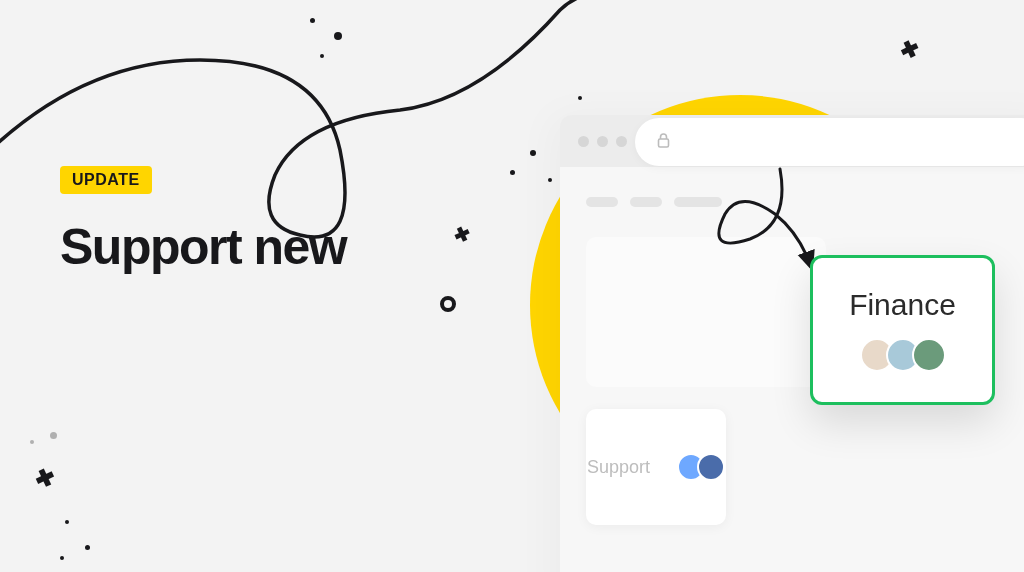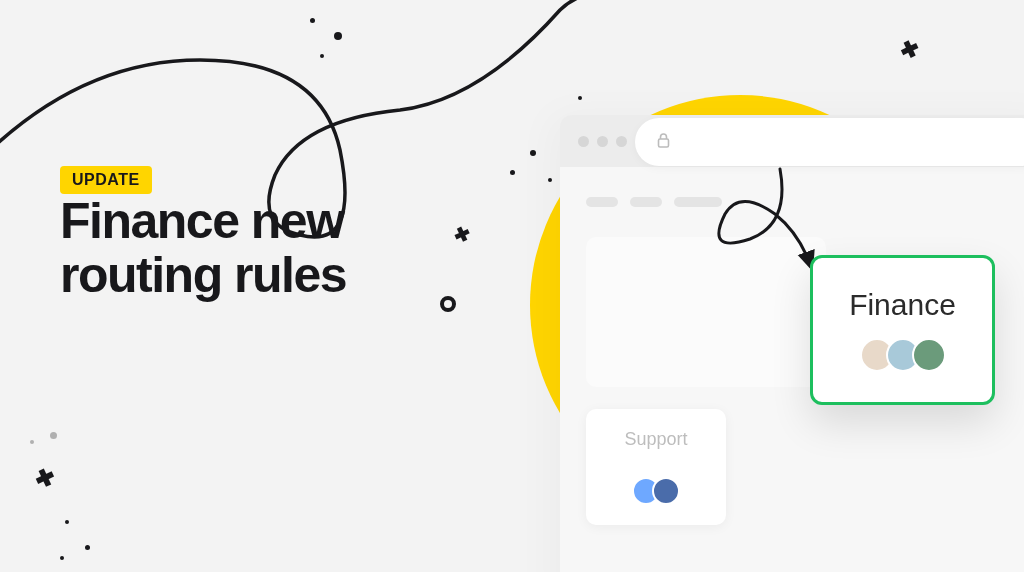--- a/index.html
+++ b/index.html
@@ -62,20 +62,21 @@
     }
     .badge {
       display: inline-block;
       background: #ffd500;
       color: #18181b;
       font-weight: 800;
       font-size: 16px;
       letter-spacing: 0.5px;
       padding: 5px 12px;
       border-radius: 4px;
+      margin-bottom: 26px;
     }
     .headline {
       font-size: 50px;
       font-weight: 900;
       line-height: 1.08;
       letter-spacing: -1.5px;
       color: #18181b;
       max-width: 420px;
     }
 
@@ -161,21 +162,21 @@
       display: flex;
       gap: 20px;
     }
     .team-card {
       width: 140px;
       height: 116px;
       background: #fff;
       border-radius: 10px;
       box-shadow: 0 2px 12px rgba(0,0,0,0.05);
       display: flex;
-      flex-direction: column;
+      flex-direction: row;
       align-items: center;
       justify-content: center;
       gap: 27px;
       color: #bdbdbd;
       font-size: 18px;
     }
     .avatars {
       display: flex;
     }
     .avatar {
@@ -252,22 +253,21 @@
 <span class="plus-icon" style="top:465px;left:35px;font-size:23px;">✖</span>
 <span class="ring-icon" style="top:296px;left:440px;"></span>
 
 <svg class="swirl" width="1024" height="400">
   <path d="M -20 160 Q 80 60 200 60 Q 320 60 340 150 Q 360 250 300 235 Q 255 225 275 175 Q 300 120 400 110 Q 480 100 560 10 Q 580 -10 620 -10" fill="none" stroke="#18181b" stroke-width="3.5" stroke-linecap="round"></path>
 </svg>
 
 <div class="content-left">
   <div class="badge">UPDATE</div>
   <h1 class="headline">
-    <span>Finance new</span><br>
-    <span>routing rules</span>
+    <span>Support new</span><br>
   </h1>
 </div>
 
 <div class="browser">
   <div class="browser-chrome">
     <div class="traffic-light"></div>
     <div class="traffic-light"></div>
     <div class="traffic-light"></div>
   </div>
   <div class="browser-body">

